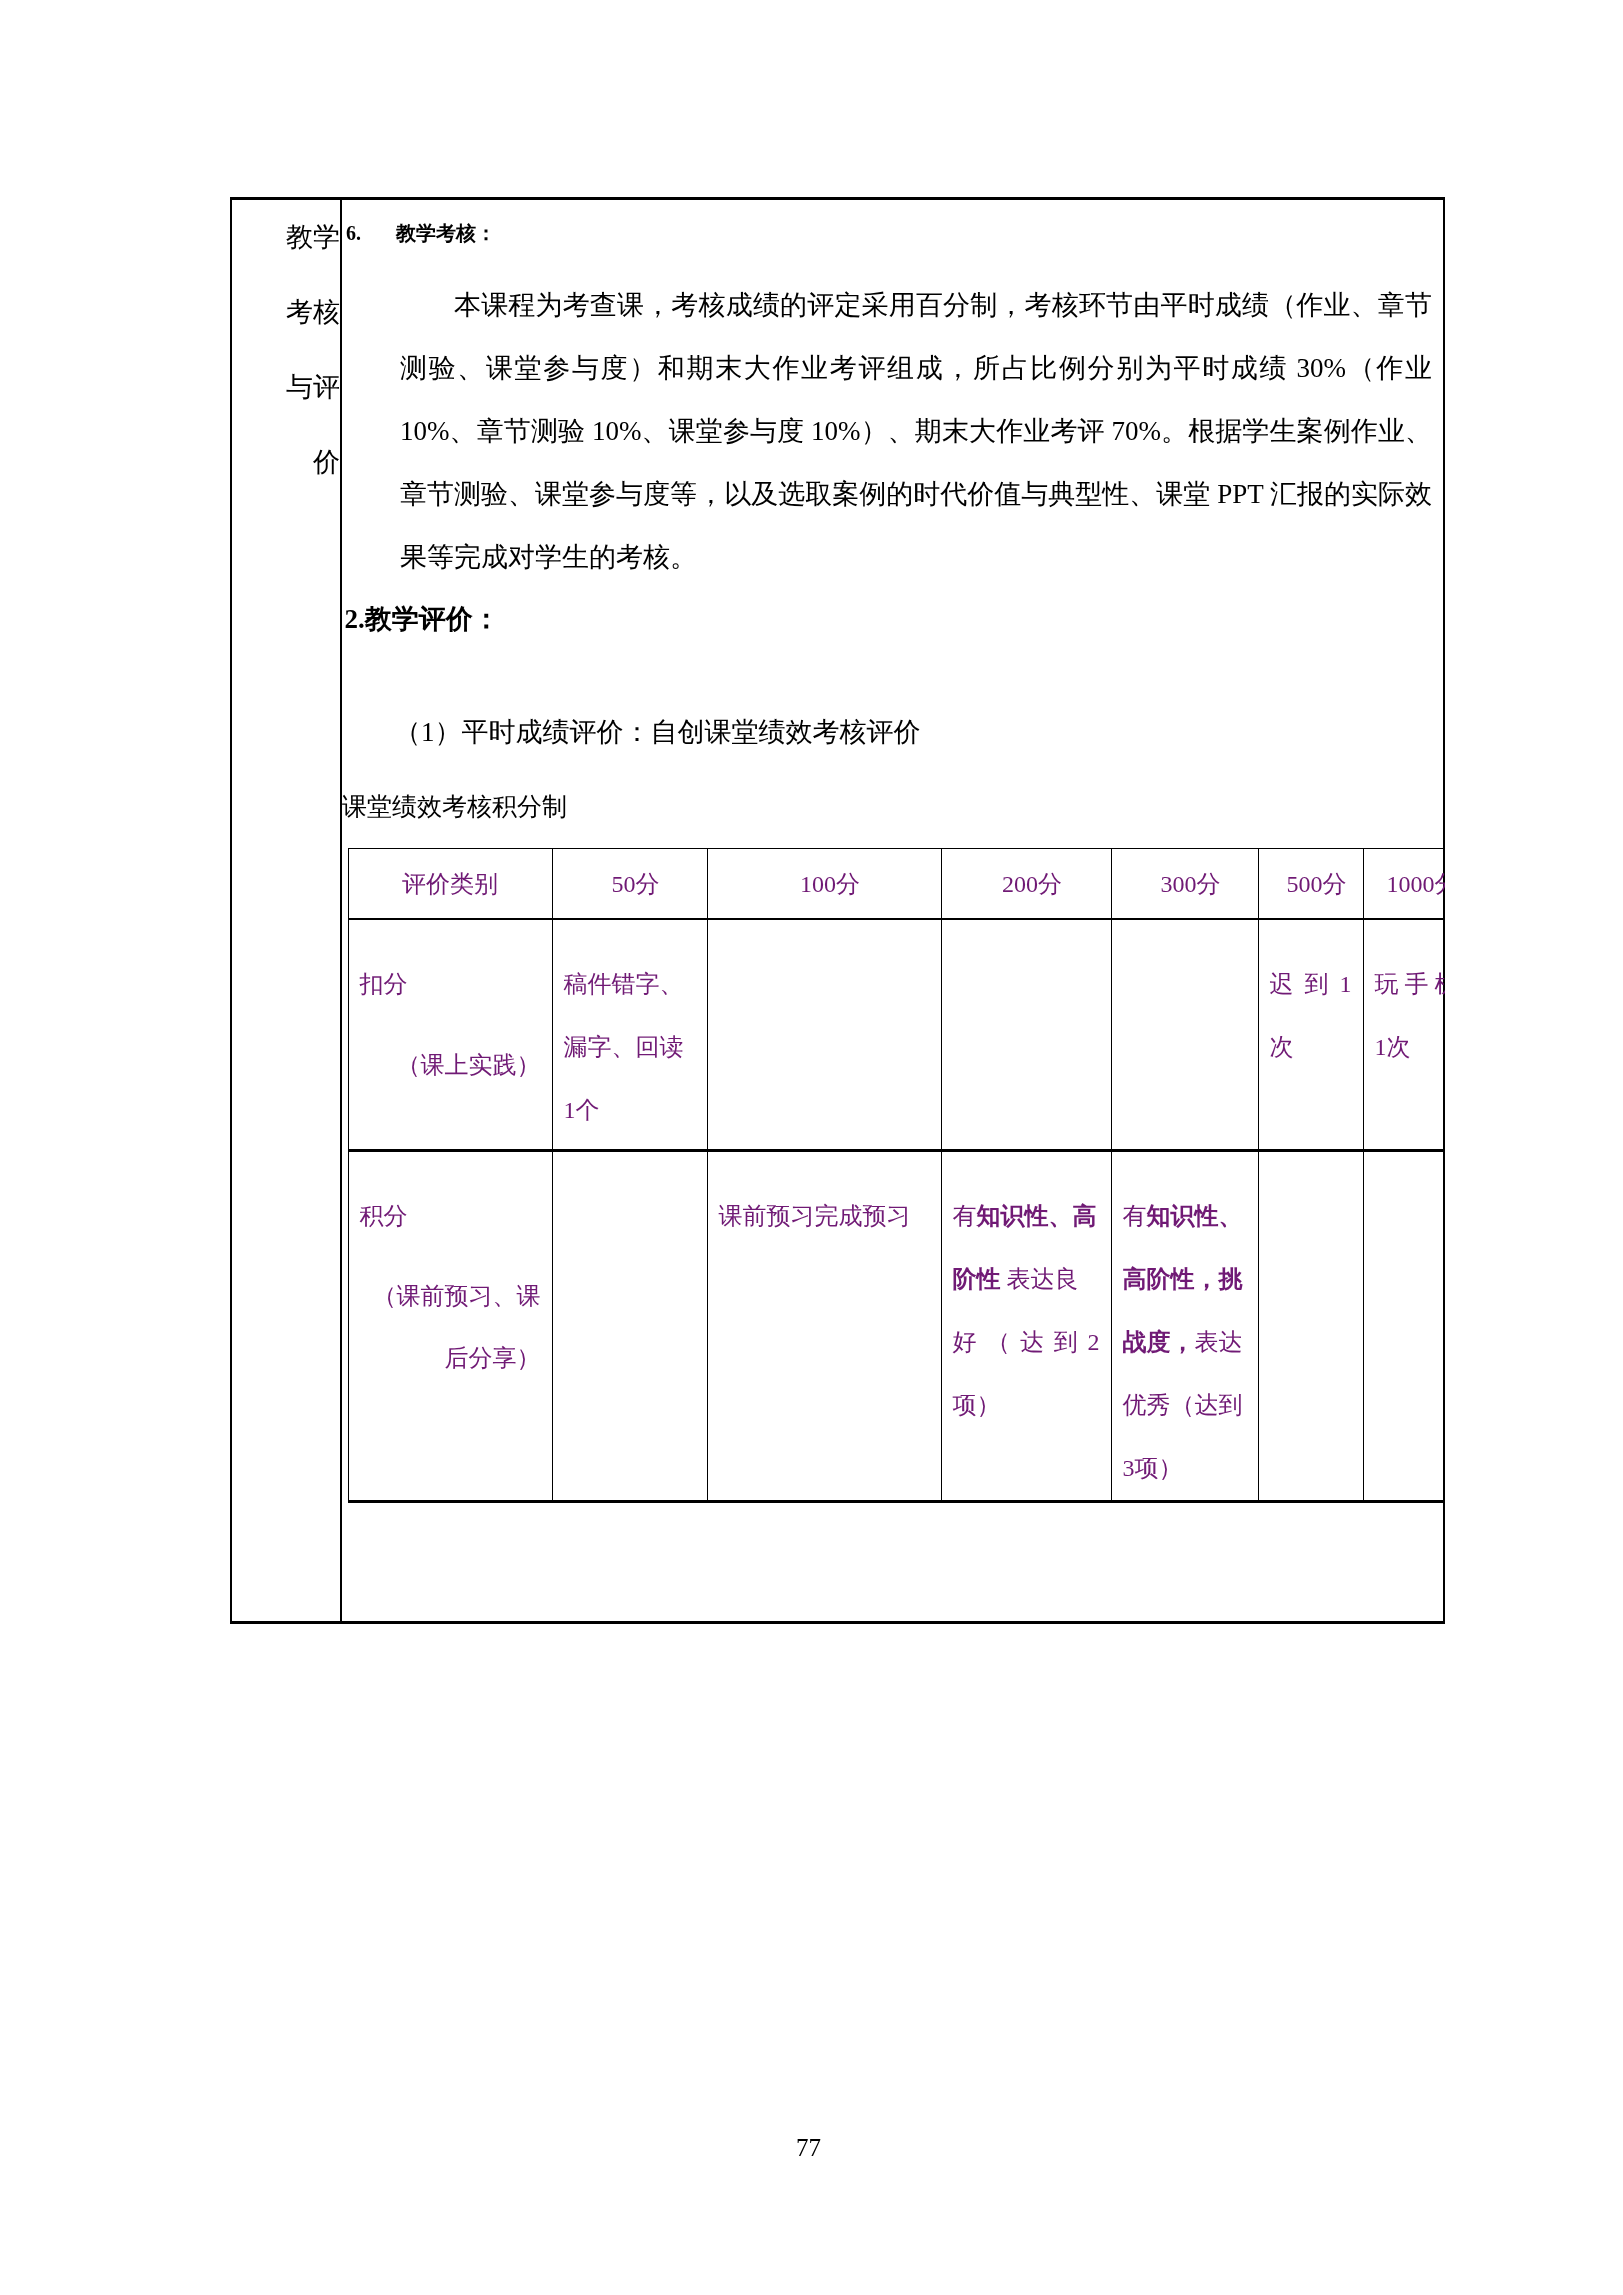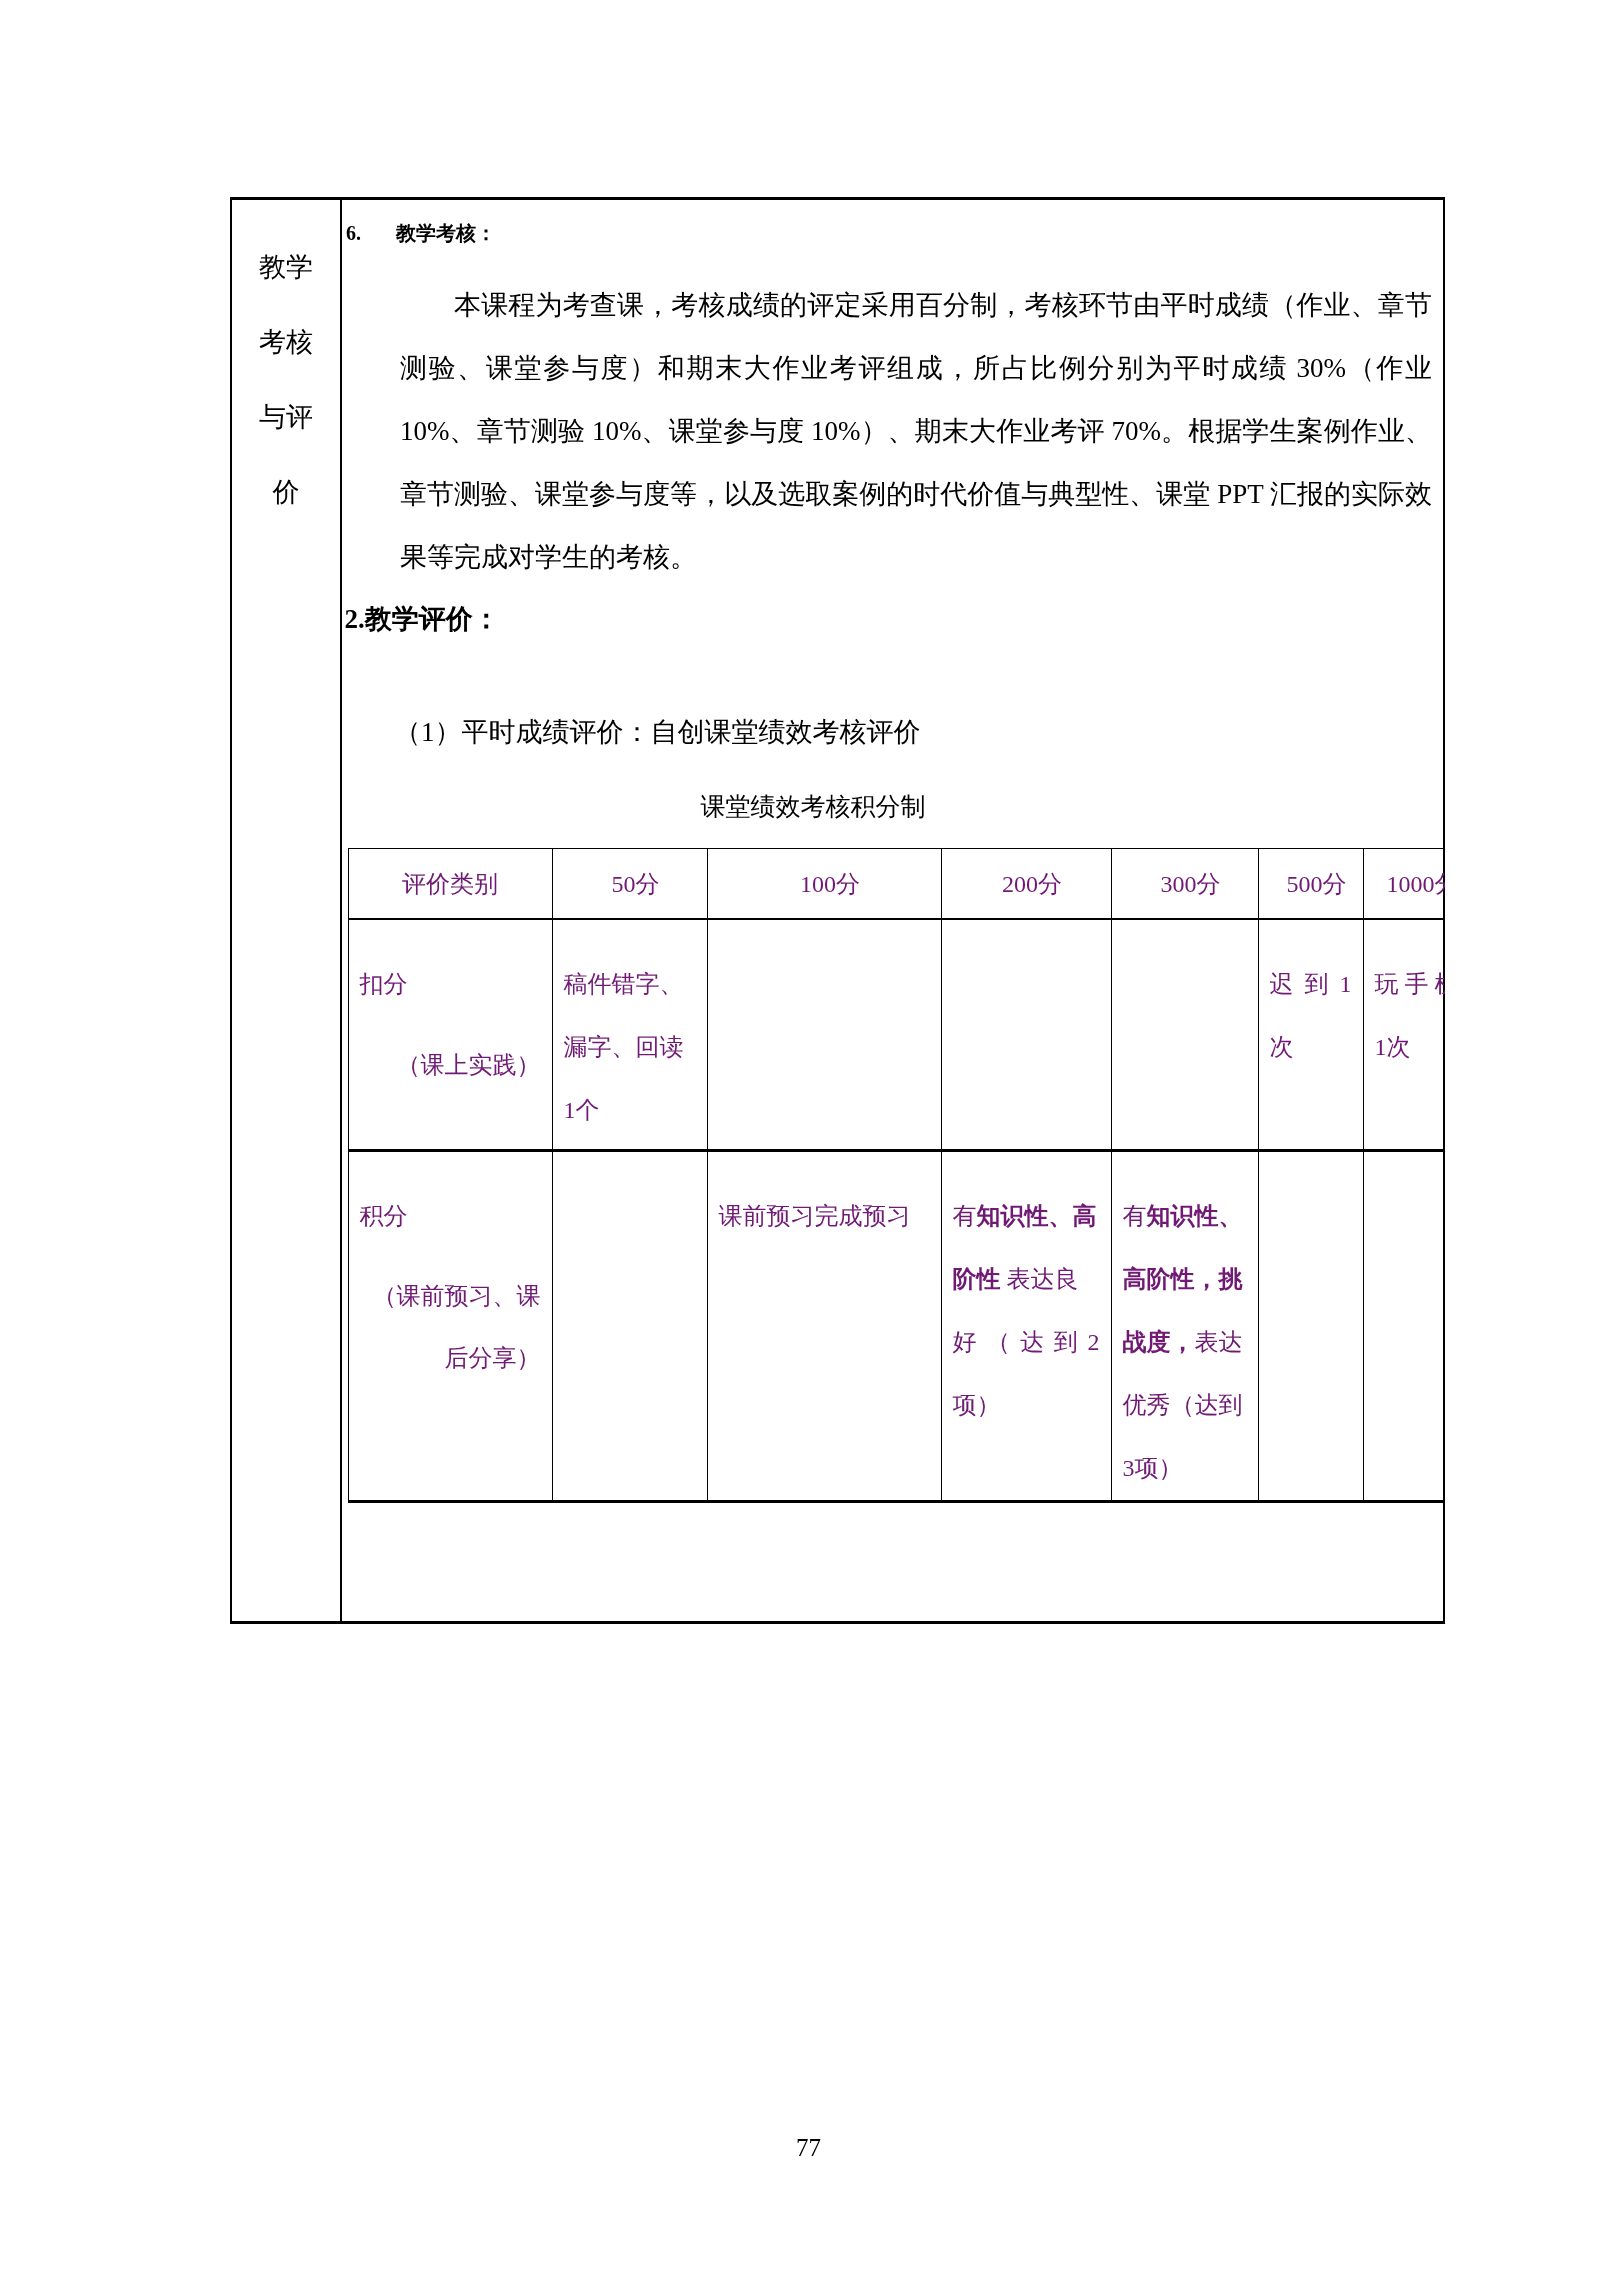--- a/index.html
+++ b/index.html
@@ -18,35 +18,35 @@
   tr.r1 { height:368px; }
   tr.r2 { height:1424px; }
   tr.r2 td { border-top-width:3.2px; }
   table.outer { border-bottom:3.2px solid #000; }
 
   .cont-para {
     margin:20px 12.7px 0 8px; font-size:27px; line-height:75px;
     text-align:justify;
   }
 
-  .vlabel { padding-top:30px; text-align:center; font-size:27px; line-height:75px; }
+  .vlabel { text-align:right; font-size:27px; line-height:75px; }
   .vlabel div { white-space:nowrap; }
 
   
   .sec6-head { margin:11px 0 0 4px; font-size:20px; font-weight:bold; line-height:44px; }
   .li-num { display:inline-block; width:50px; }
   .sec6-body {
     margin:19px 11px 0 58px; font-size:27px; line-height:63px;
     text-align:justify; text-indent:2em;
   }
   .sec2-head { margin:6.3px 0 0 2.4px; font-size:27px; font-weight:bold; line-height:48px; }
   .item-line { margin-left:52px; font-size:27px; line-height:44px; }
   .item-1 { margin-top:67px; }
   .item-2 { margin-top:82px; }
-  .tcaption { margin-top:33px; padding-right:159px; text-align:center; font-size:25px; line-height:40px; }
+  .tcaption { margin-top:33px; padding-right:159px; text-align:left; font-size:25px; line-height:40px; }
 
   
   .itwrap { margin:20.6px 0 0 5.5px; width:1097px; overflow:hidden; }
   table.inner { border-collapse:collapse; width:1120px; table-layout:fixed; }
   table.inner th, table.inner td {
     border:1.6px solid #000; font-size:24px; font-weight:normal; color:#701a75;
   }
   table.inner thead tr { height:71px; }
   table.inner th {
     vertical-align:middle; text-align:center; padding:0 0 0 12px; border-bottom:2.4px solid #000;

